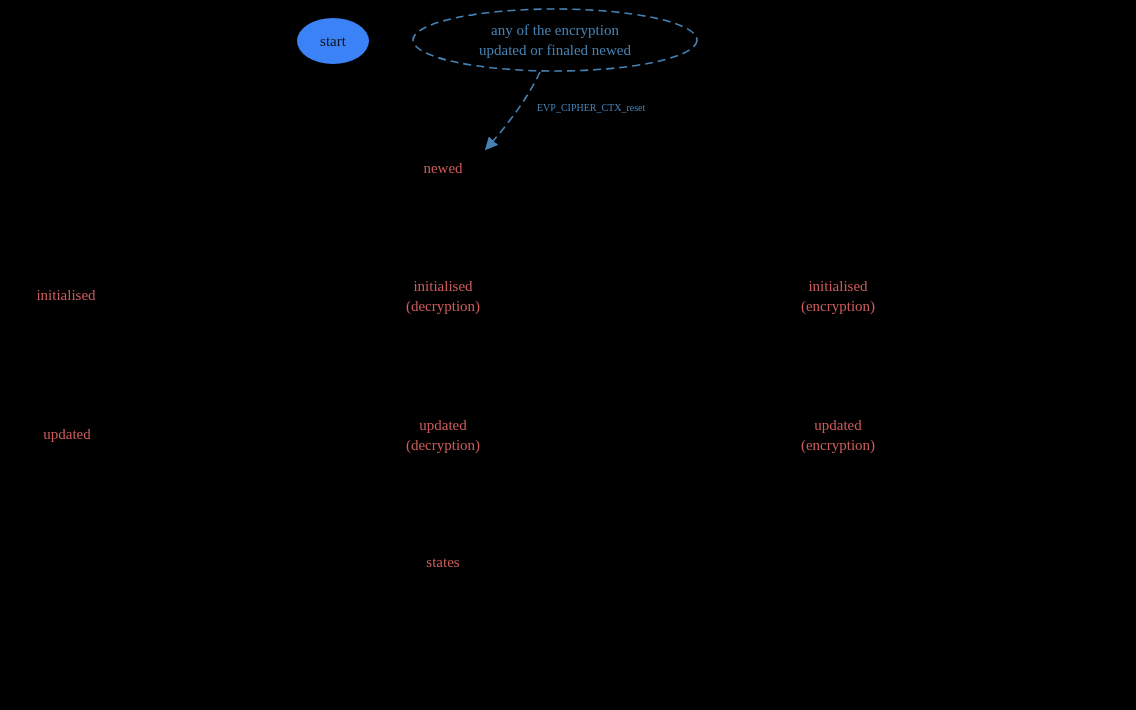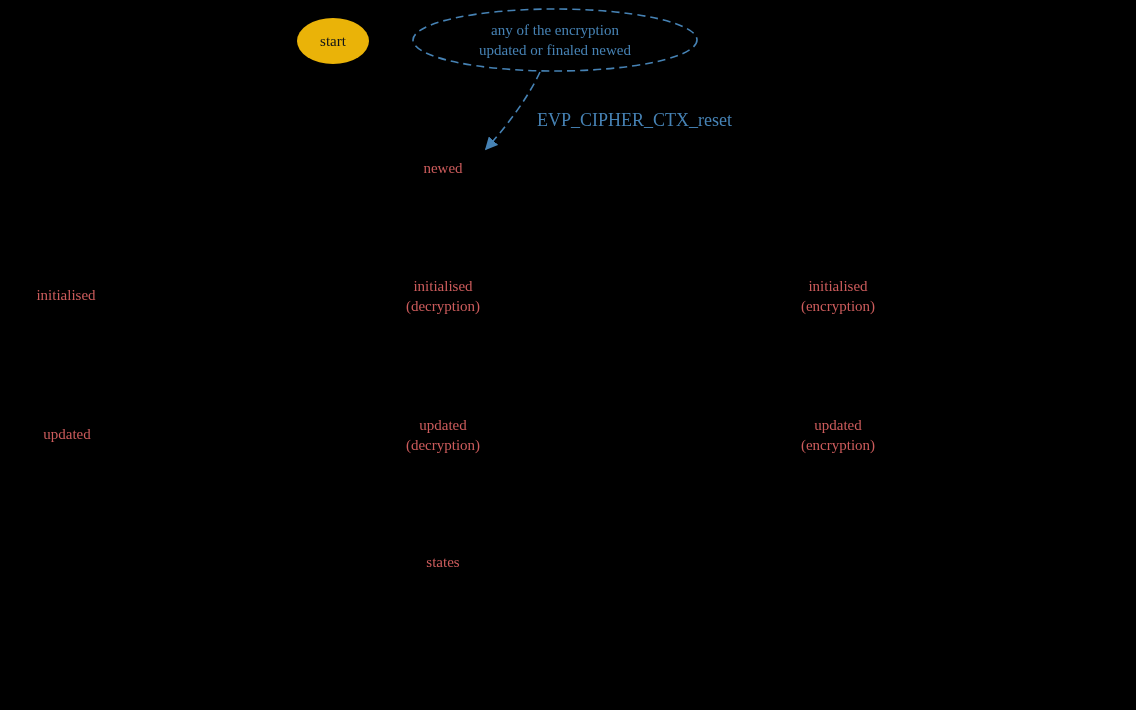--- a/index.html
+++ b/index.html
@@ -21,21 +21,21 @@
     position:absolute;
     transform:translate(-50%,-50%);
     color:#cd5c5c;
     font-size:15px;
     line-height:20px;
     text-align:center;
     white-space:nowrap;
   }
   .terminal{
     position:absolute;
-    background:#eab308;
+    background:#3b82f6;
     border-radius:50%;
     display:flex;
     align-items:center;
     justify-content:center;
     color:#101418;
     font-size:15px;
   }
   .terminal.start{ left:297px; top:18px; width:72px; height:46px; }
   .terminal.freed{ left:405px; top:657px; width:76px; height:44px; }
   .any-state-text{
@@ -45,23 +45,22 @@
     color:#4682b4;
     font-size:15px;
     line-height:20px;
     text-align:center;
     white-space:nowrap;
   }
   .edge-label{
     position:absolute;
     left:537px; top:102px;
     color:#4682b4;
-    font-size:18px;
+    font-size:10px;
     white-space:nowrap;
-    margin-top:8px;
   }
   .pos-newed{ left:443px; top:168px;font-family:Liberation Serif, serif; }
   .pos-initialised{ left:66px; top:295px; }
   .pos-init-dec{ left:443px; top:296px; }
   .pos-init-enc{ left:838px; top:296px; }
   .pos-updated{ left:67px; top:434px; }
   .pos-upd-dec{ left:443px; top:435px; }
   .pos-upd-enc{ left:838px; top:435px; }
   .pos-finaled{ left:443px; top:562px; }
 </style>

